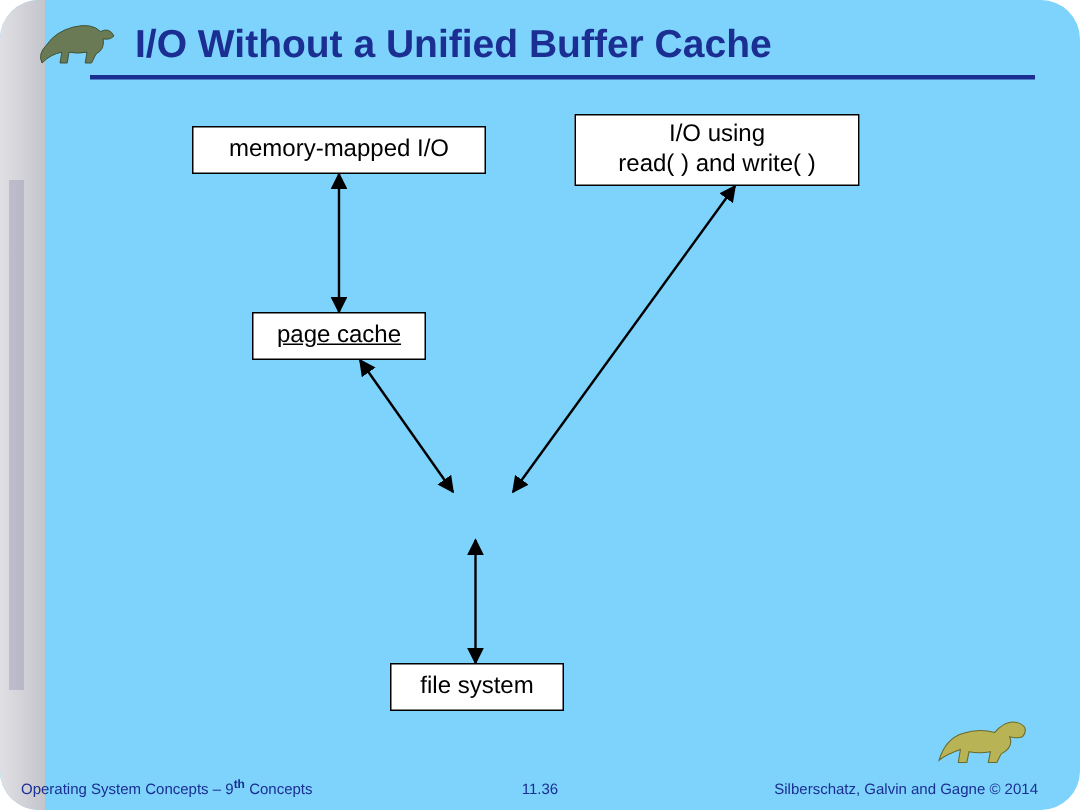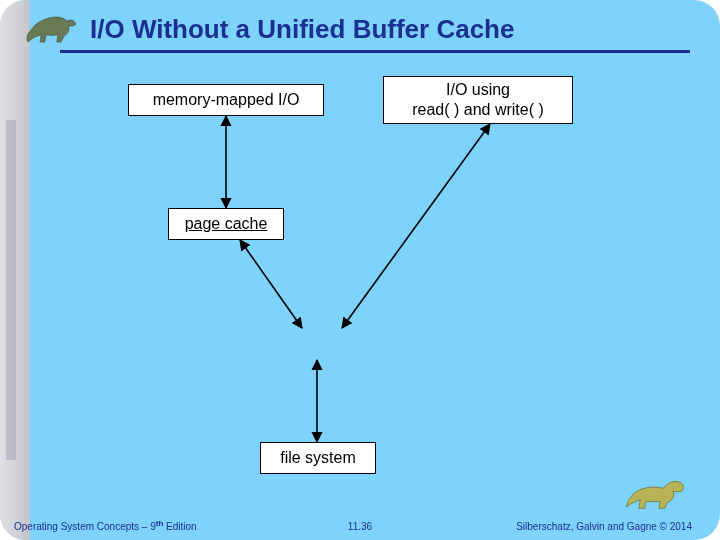--- a/index.html
+++ b/index.html
@@ -151,19 +151,19 @@
   </div>
 
   <div class="dino dino-br">
     <svg viewBox="0 0 100 70">
       <path d="M8 60 Q14 40 30 35 Q45 30 60 34 Q72 20 84 26 Q92 30 86 38 Q80 40 74 38 Q78 48 66 54 L62 62 L54 62 L56 52 Q46 54 36 52 L34 62 L26 62 L28 50 Q16 54 8 60 Z" fill="#b8b456" stroke="#6a6a2a" stroke-width="1"></path>
     </svg>
   </div>
 
   <div class="footer">
     <div class="left">
-      <span>Operating System Concepts – 9</span><sup>th</sup><span> Edition</span>
+      <span>Operating System Concepts – 9</span><sup>th</sup><span> Concepts</span>
     </div>
     <div class="mid">11.36</div>
     <div class="right">Silberschatz, Galvin and Gagne © 2014</div>
   </div>
 
 </div>
 
 </body></html>

